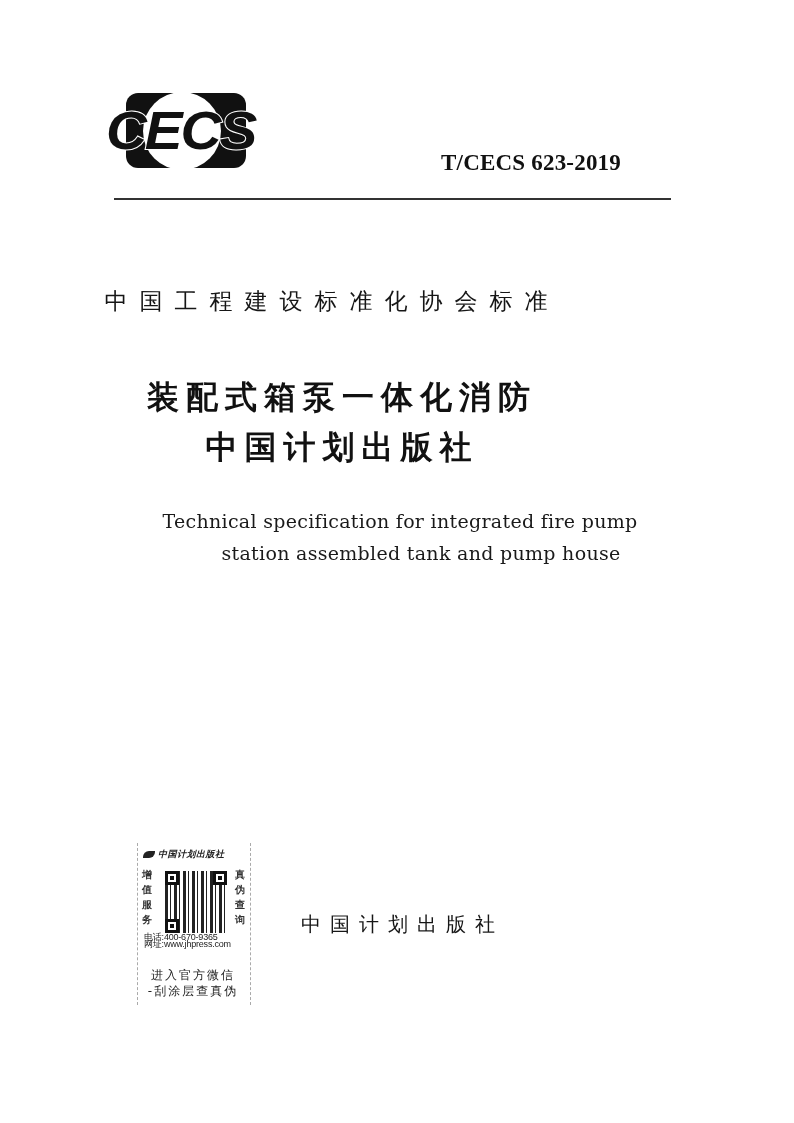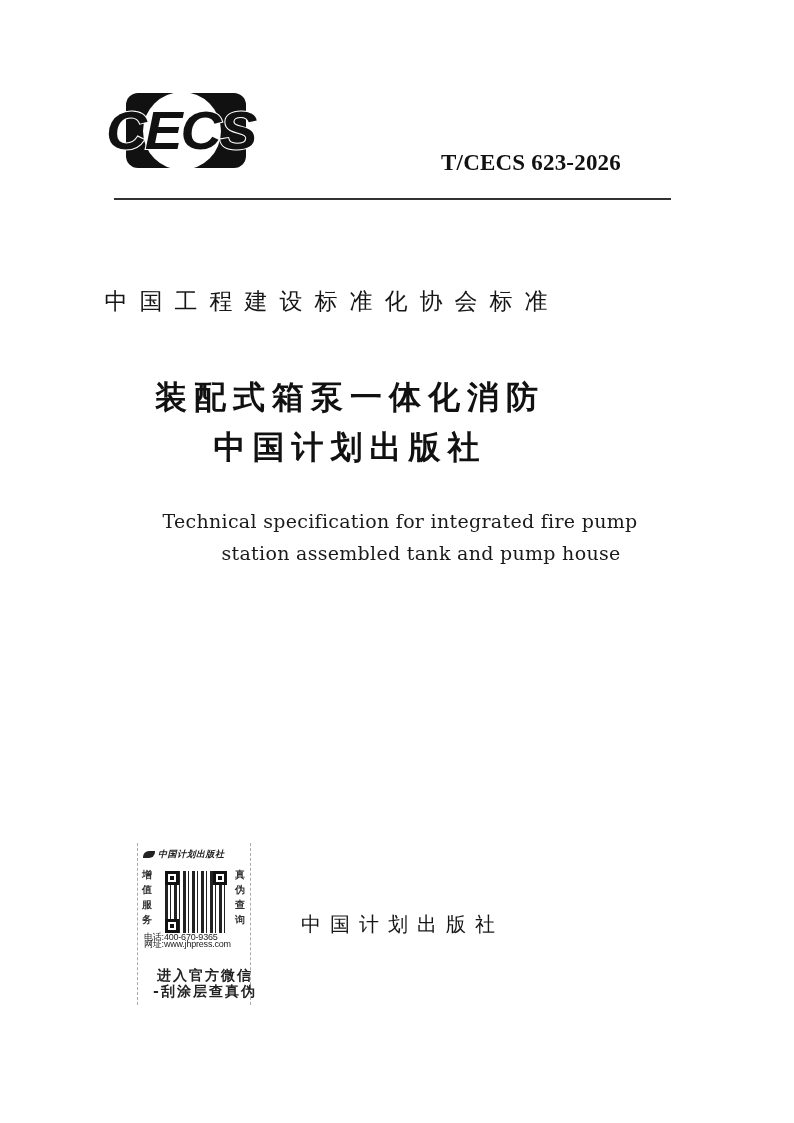--- a/index.html
+++ b/index.html
@@ -59,21 +59,20 @@
       padding-left: 12px; box-sizing: border-box;
       color: #161616;
     }
 
     .title1, .title2 {
       left: 0; width: 677px; text-align: center;
       font-family: "DejaVu Sans", sans-serif;
       font-weight: bold; font-size: 32px; line-height: 40px;
       letter-spacing: 7px; padding-left: 7px; box-sizing: border-box;
       color: #111111;
-      margin-left: 8px;
     }
     .title1 { top: 377px; }
     .title2 { top: 427px; }
 
     .en1, .en2 {
       left: 0; width: 794px; text-align: center;
       font-family: "DejaVu Serif", serif;
       font-size: 19px; line-height: 28px; color: #1a1a1a;
       letter-spacing: 0.3px;
     }
@@ -130,37 +129,37 @@
     .qr .f3 { left: 0; bottom: 0; }
     .sticker-url, .sticker-tel {
       position: absolute; left: 11px; width: 110px;
       font-family: Liberation Sans, sans-serif;
       font-size: 9px; line-height: 11px; color: #222; white-space: nowrap;
       letter-spacing: -0.2px;
     }
     .sticker-url { top: 96px; }
     .sticker-tel { top: 89px; }
     .sticker-l1, .sticker-l2 {
-      position: absolute; left: 12px; width: 120px; text-align: center;
-      font-size: 14px; line-height: 13px; color: #222; font-weight: bold;
+      position: absolute; left: 0; width: 120px; text-align: center;
+      font-size: 12px; line-height: 13px; color: #222; font-weight: normal;
       letter-spacing: 2px;
     }
     .sticker-l1 { top: 126px; }
     .sticker-l2 { top: 142px; }
   </style>
 </head>
 <body>
 
 <div class="abs logo">
   <div class="logo-box"></div>
   <div class="logo-circle"></div>
   <div class="logo-text">CECS</div>
 </div>
 
-<div class="abs std-code">T/CECS 623-2026</div>
+<div class="abs std-code">T/CECS 623-2019</div>
 <div class="abs top-rule"></div>
 
 <div class="abs assoc">中国工程建设标准化协会标准</div>
 
 <div class="abs title1">装配式箱泵一体化消防</div>
 <div class="abs title2">中国计划出版社</div>
 
 <div class="abs en1">Technical specification for integrated fire pump</div>
 <div class="abs en2">station assembled tank and pump house</div>
 

